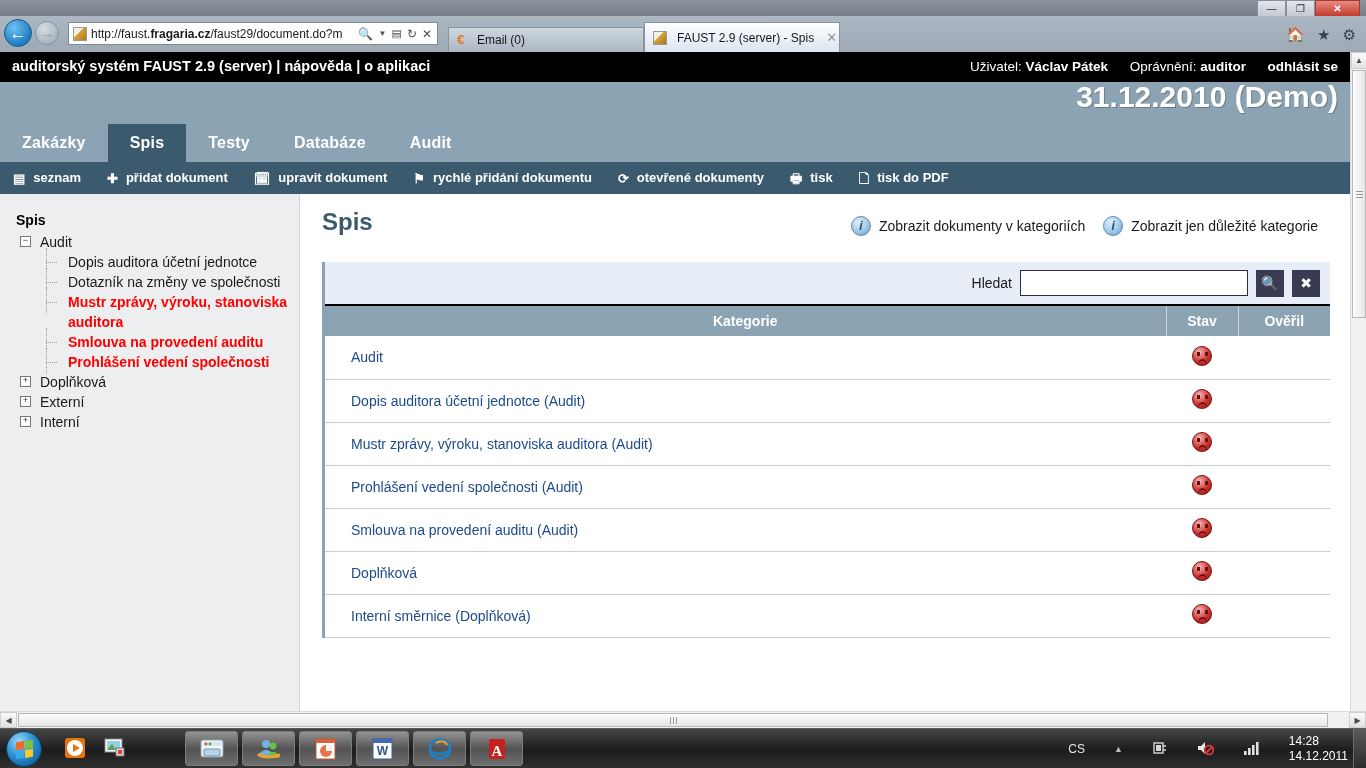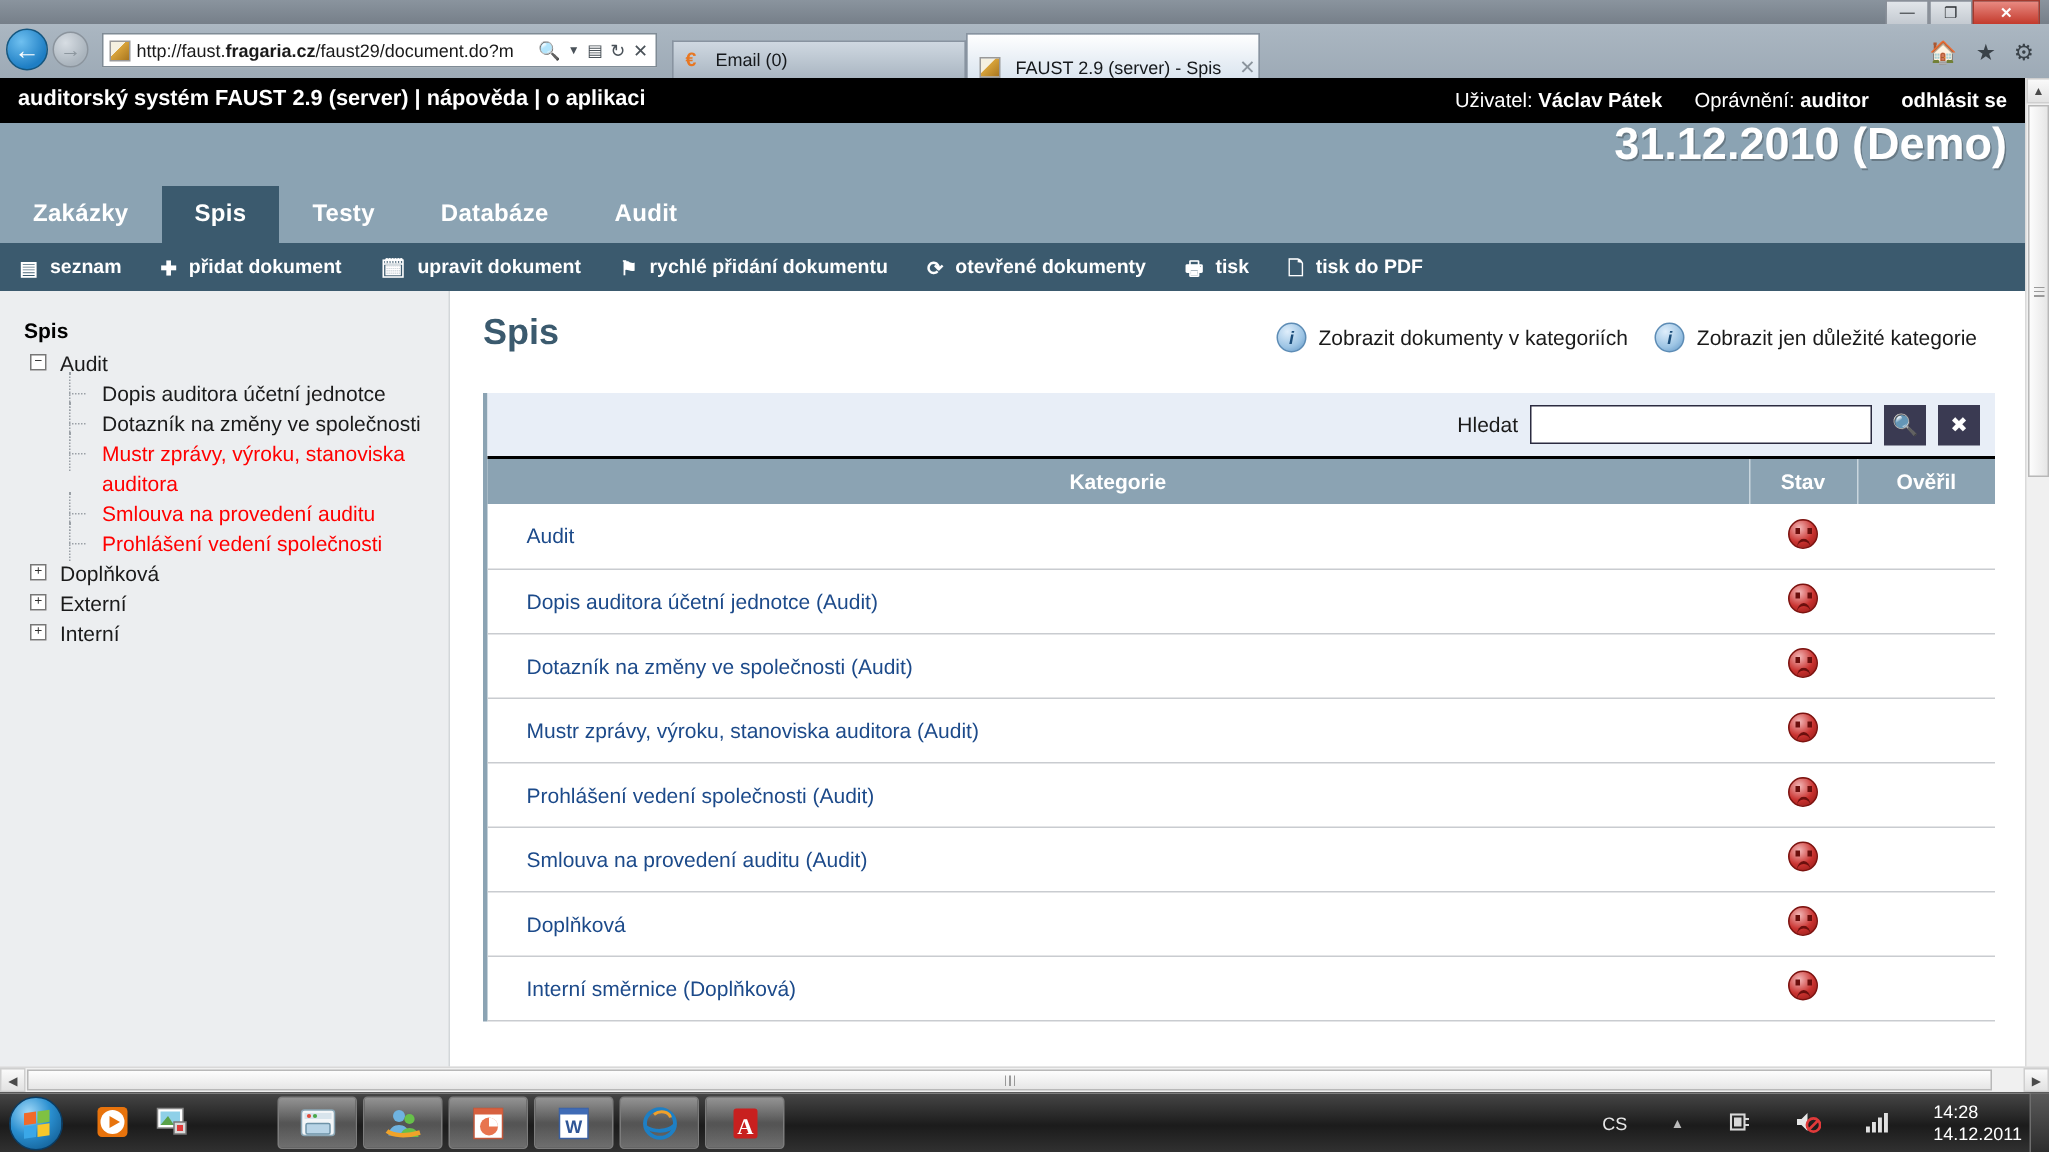--- a/index.html
+++ b/index.html
@@ -142,21 +142,21 @@
   }
   .tree-node.lvl2:before {
     content:""; position:absolute; left:30px; top:-4px; width:1px; height:26px;
     border-left:1px dotted #9aa0a6;
   }
   .tree-node.lvl2:after {
     content:""; position:absolute; left:30px; top:10px; width:11px; height:1px;
     border-top:1px dotted #9aa0a6;
   }
   .tn-label { color:#1a1a1a; }
-  .tn-label.red { color:#ff0000; font-weight:normal; }
+  .tn-label.red { color:#ff0000; font-weight:bold; }
 
   .main {
     position:absolute; left:300px; top:0; width:1052px; height:518px; background:#fff;
     padding:14px 22px 0 22px; overflow:hidden;
   }
   .main-head { display:flex; align-items:baseline; height:50px; }
   .page-title { font-size:24px; font-weight:bold; color:#3b5a6e; }
   .head-links { margin-left:auto; display:flex; align-items:center; gap:18px; padding-right:12px;}
   .hl { display:flex; align-items:center; gap:8px; font-size:14px; color:#1a1a1a; }
   .info-ico {
@@ -293,21 +293,21 @@
       <span>↻</span>
       <span>✕</span>
     </span>
   </div>
 
   <div class="tab-strip">
     <div class="tabx" style="width:196px;">
       <span class="tab-email-ico">€</span>
       <span>Email (0)</span>
     </div>
-    <div class="tabx active" style="width:196px;align-items:flex-end;">
+    <div class="tabx active" style="width:196px;">
       <span class="favicon-sm" style="margin:0 4px 0 0;"></span>
       <span>FAUST 2.9 (server) - Spis</span>
       <span class="tab-close">✕</span>
     </div>
   </div>
 
   <div class="chrome-right-icons">
     <span>🏠</span>
     <span>★</span>
     <span>⚙</span>
@@ -430,25 +430,20 @@
                 <td>Audit</td>
                 <td class="stav"><span class="sad-ico"></span></td>
                 <td class="overil"></td>
               </tr>
               <tr>
                 <td>Dopis auditora účetní jednotce (Audit)</td>
                 <td class="stav"><span class="sad-ico"></span></td>
                 <td class="overil"></td>
               </tr>
               <tr>
-                <td>Dotazník na změny ve společnosti (Audit)</td>
-                <td class="stav"><span class="sad-ico"></span></td>
-                <td class="overil"></td>
-              </tr>
-              <tr>
                 <td>Mustr zprávy, výroku, stanoviska auditora (Audit)</td>
                 <td class="stav"><span class="sad-ico"></span></td>
                 <td class="overil"></td>
               </tr>
               <tr>
                 <td>Prohlášení vedení společnosti (Audit)</td>
                 <td class="stav"><span class="sad-ico"></span></td>
                 <td class="overil"></td>
               </tr>
               <tr>

